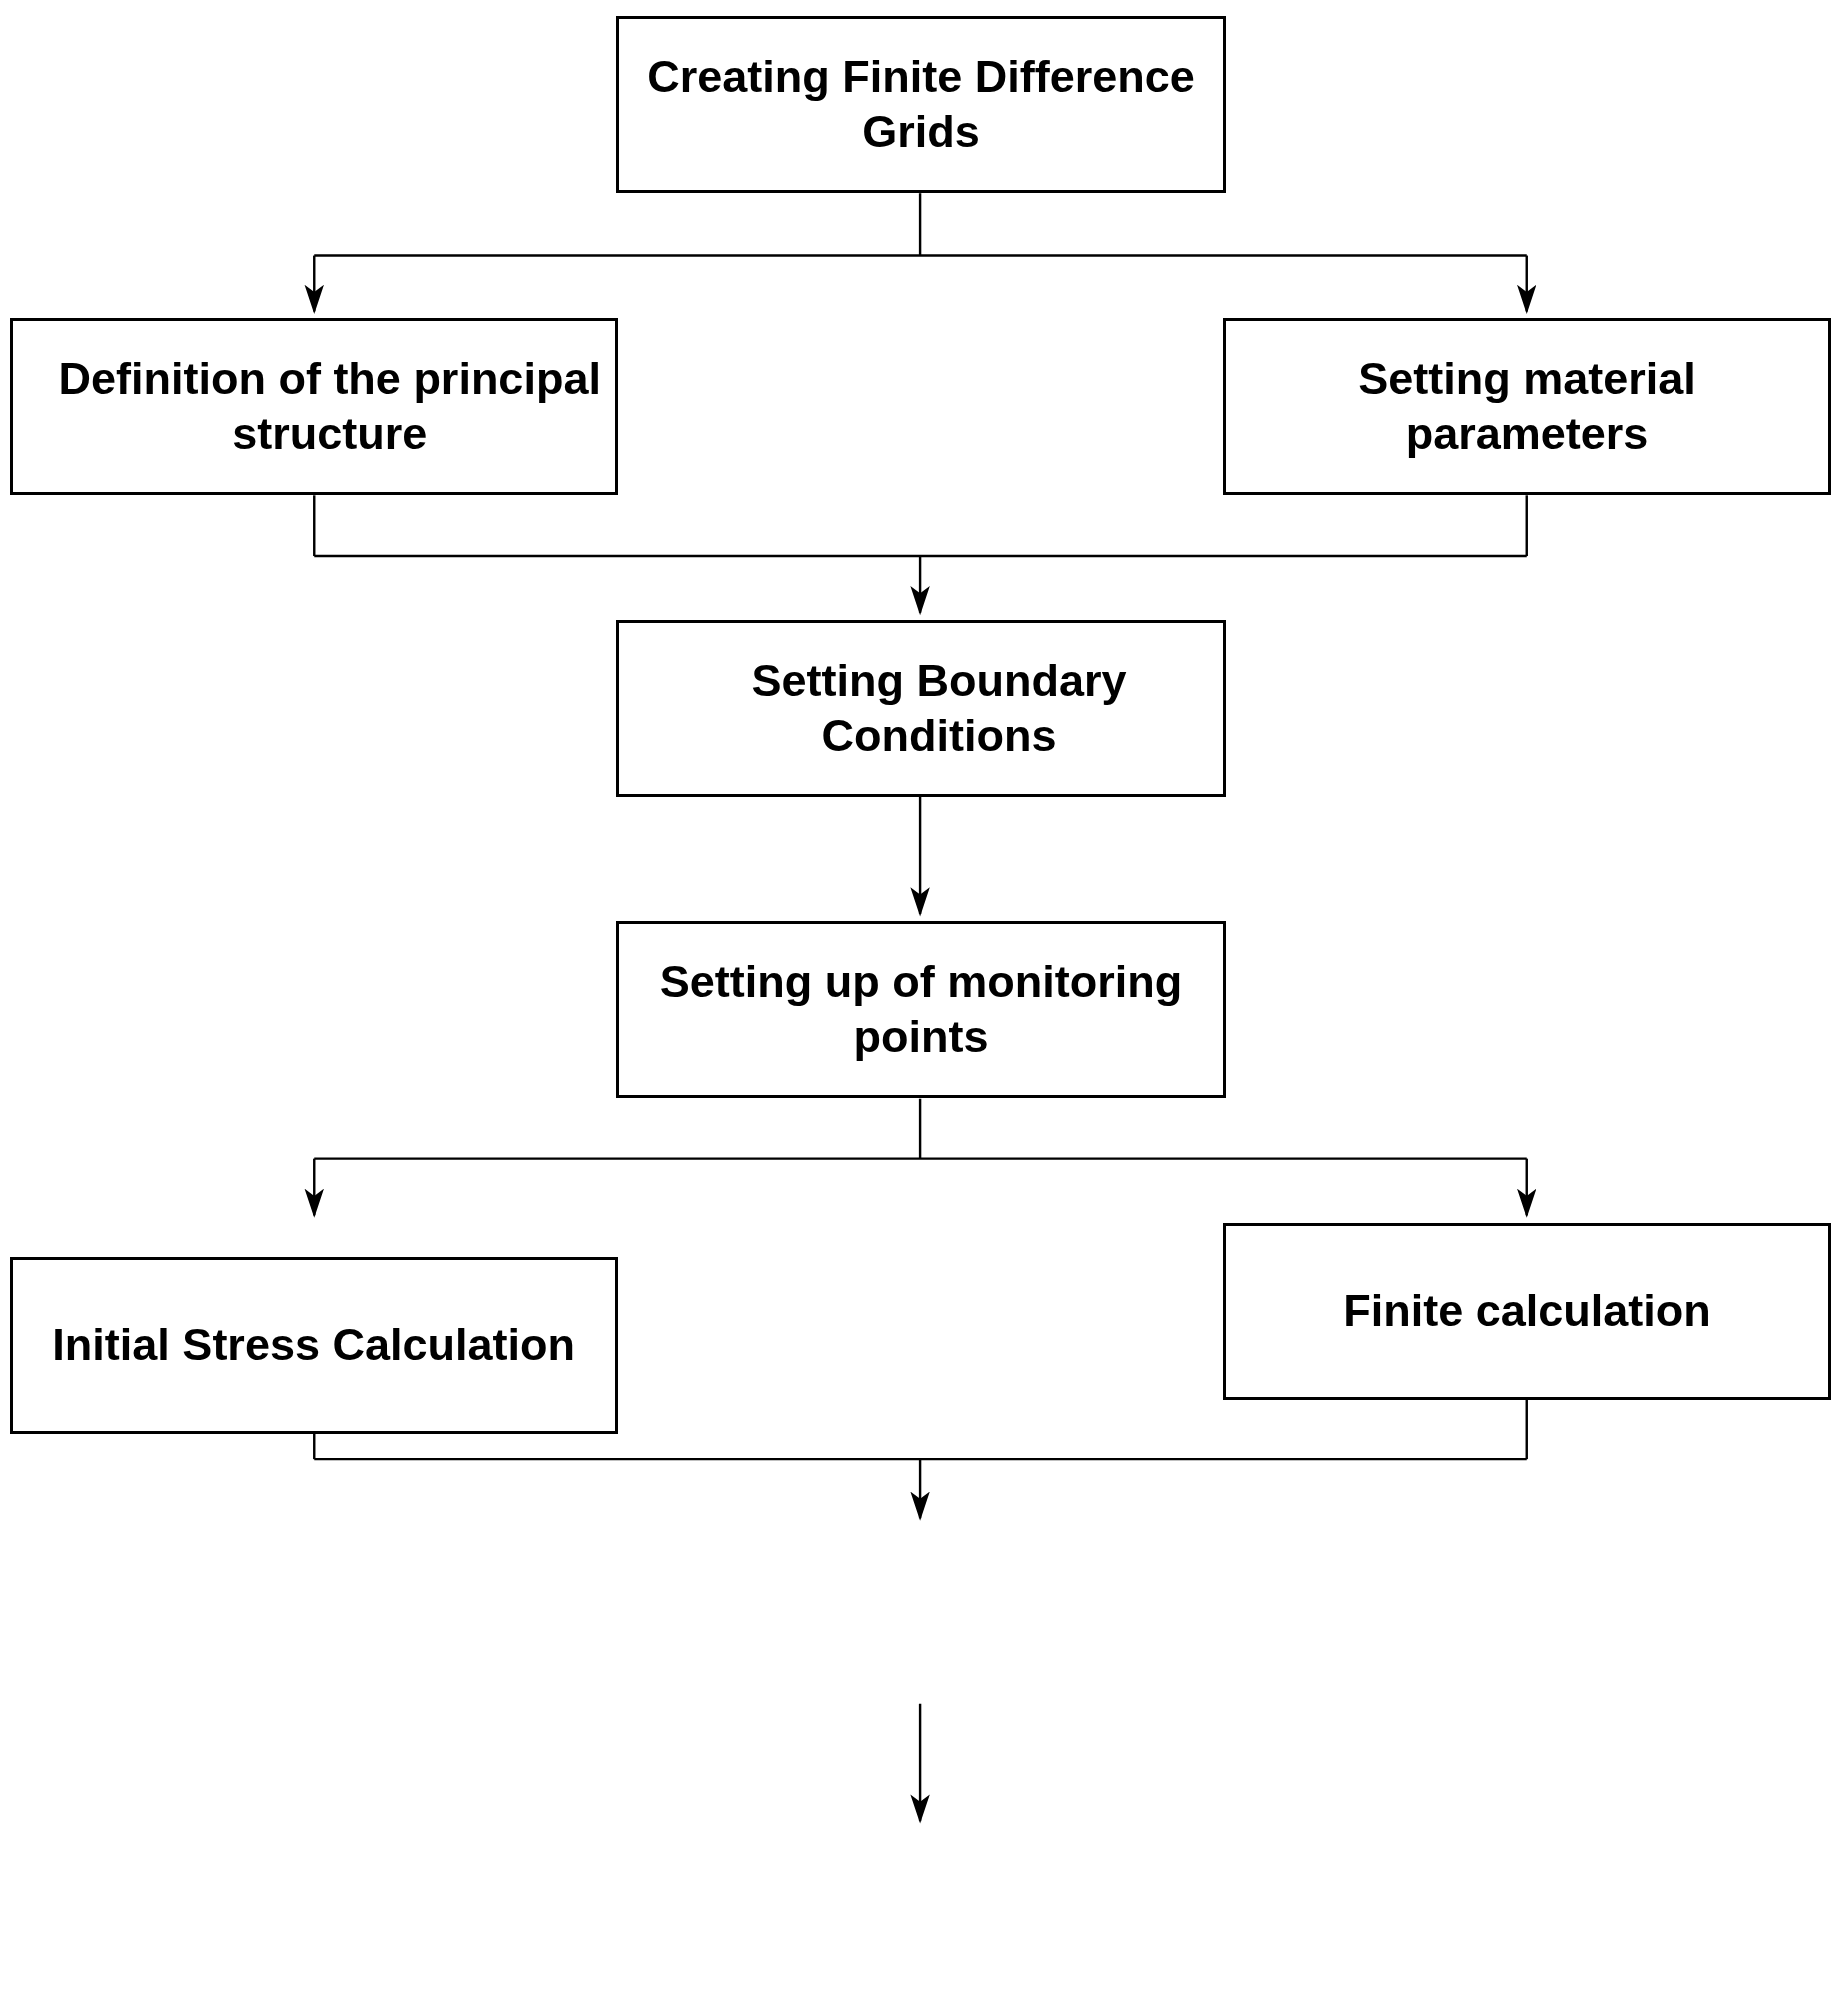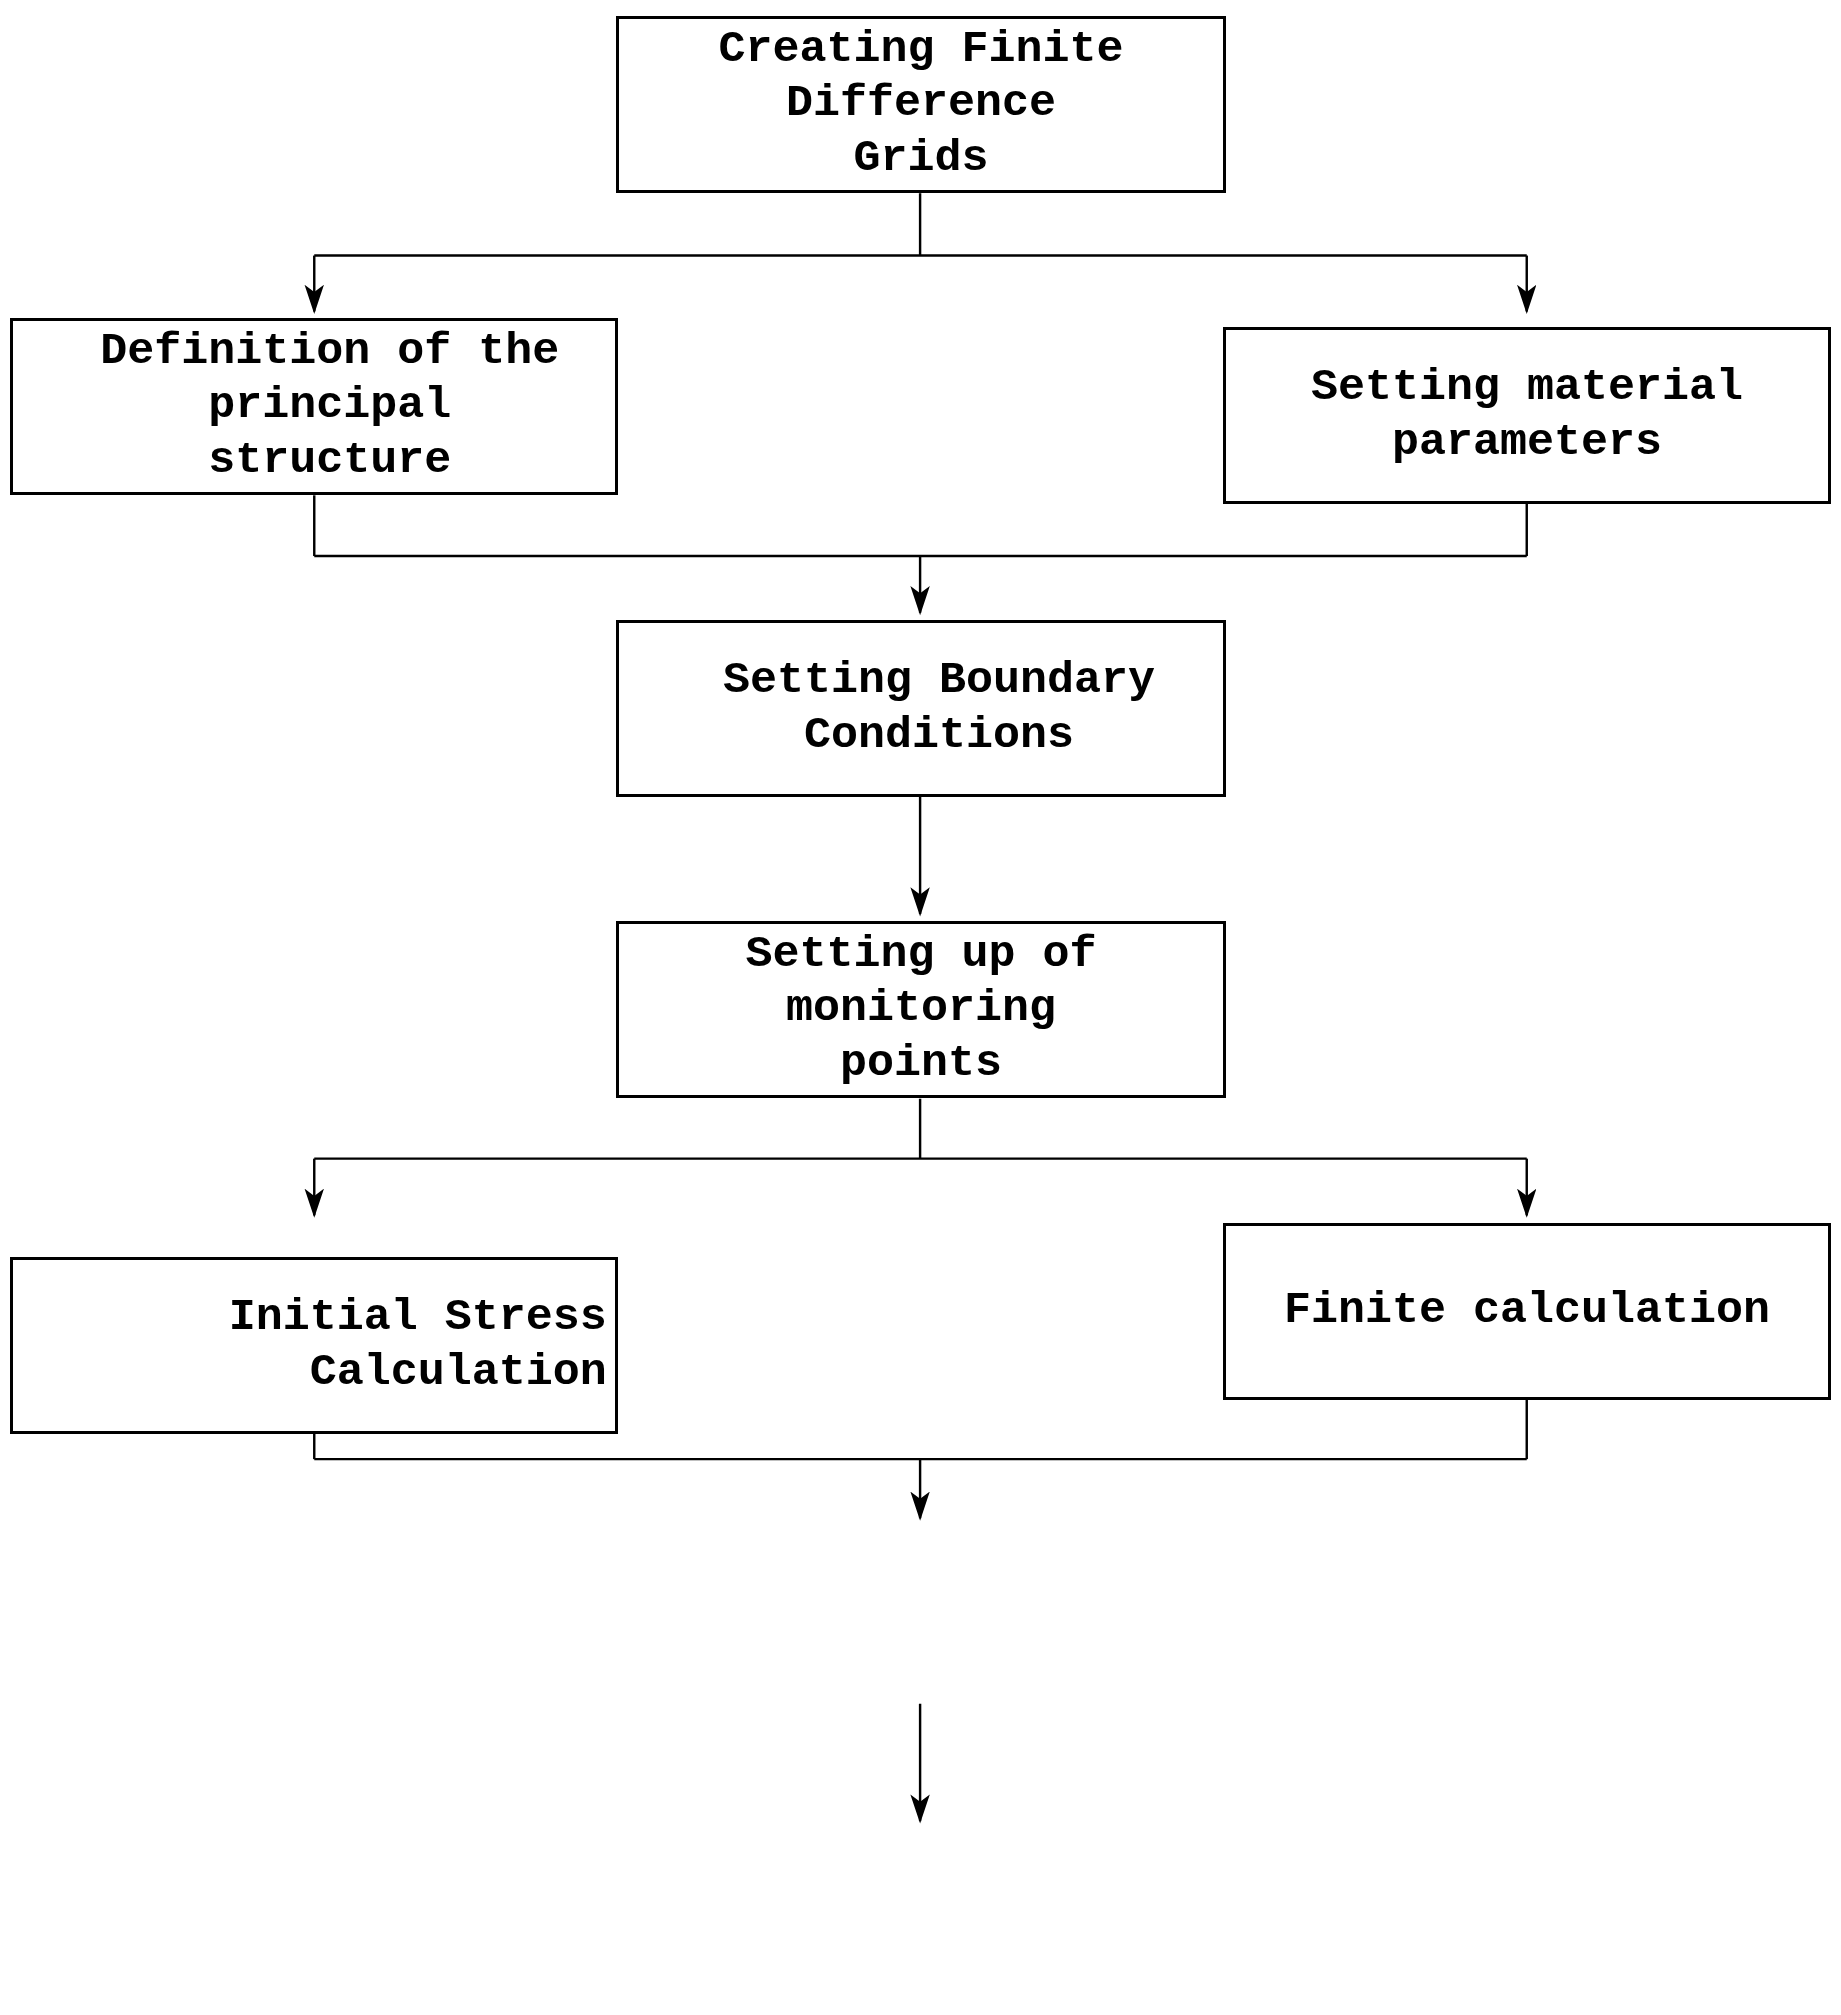--- a/index.html
+++ b/index.html
@@ -1,21 +1,21 @@
 <!DOCTYPE html>
 <html style="font-size:13px"><head>
 <meta charset="utf-8">
 <style>
   html, body { margin: 0; padding: 0; background: #ffffff; }
   .canvas {
     position: relative;
     width: 1643px;
     height: 2016px;
     background: #ffffff;
-    font-family: Liberation Mono, monospace;
+    font-family: Liberation Sans, sans-serif;
   }
   .wires {
     position: absolute;
     left: 0; top: 0;
     width: 1841px; height: 2016px;
   }
   .node {
     position: absolute;
     box-sizing: border-box;
     background: #ffffff;
@@ -26,21 +26,21 @@
     justify-content: center;
     text-align: center;
     font-weight: bold;
     font-size: 45px;
     line-height: 1.21;
     white-space: pre-line;
     padding: 0 8px;
   }
   .n0 { left: 616px;  top: 16px;   width: 610px; height: 177px; }
   .n1 { left: 9.7px;   top: 318px;  width: 608px; height: 177px; padding-left: 40px; }
-  .n2 { left: 1223px; top: 327px;  width: 608px; height: 177px; }
+  .n2 { left: 1223px; top: 318px;  width: 608px; height: 177px; }
   .n3 { left: 616px;  top: 620px;  width: 610px; height: 177px; padding-left: 44px; }
   .n4 { left: 616px;  top: 921px; width: 610px; height: 177px; }
   .n5 { left: 9.7px;   top: 1257px; width: 608px; height: 177px; text-align: right; }
   .n6 { left: 1223px; top: 1223px; width: 608px; height: 177px; }
   .n7 { left: 616px;  top: 1526px; width: 610px; height: 178px; }
   .n8 { left: 616px;  top: 1829px; width: 610px; height: 176px; }
 </style>
 </head>
 <body>
 

